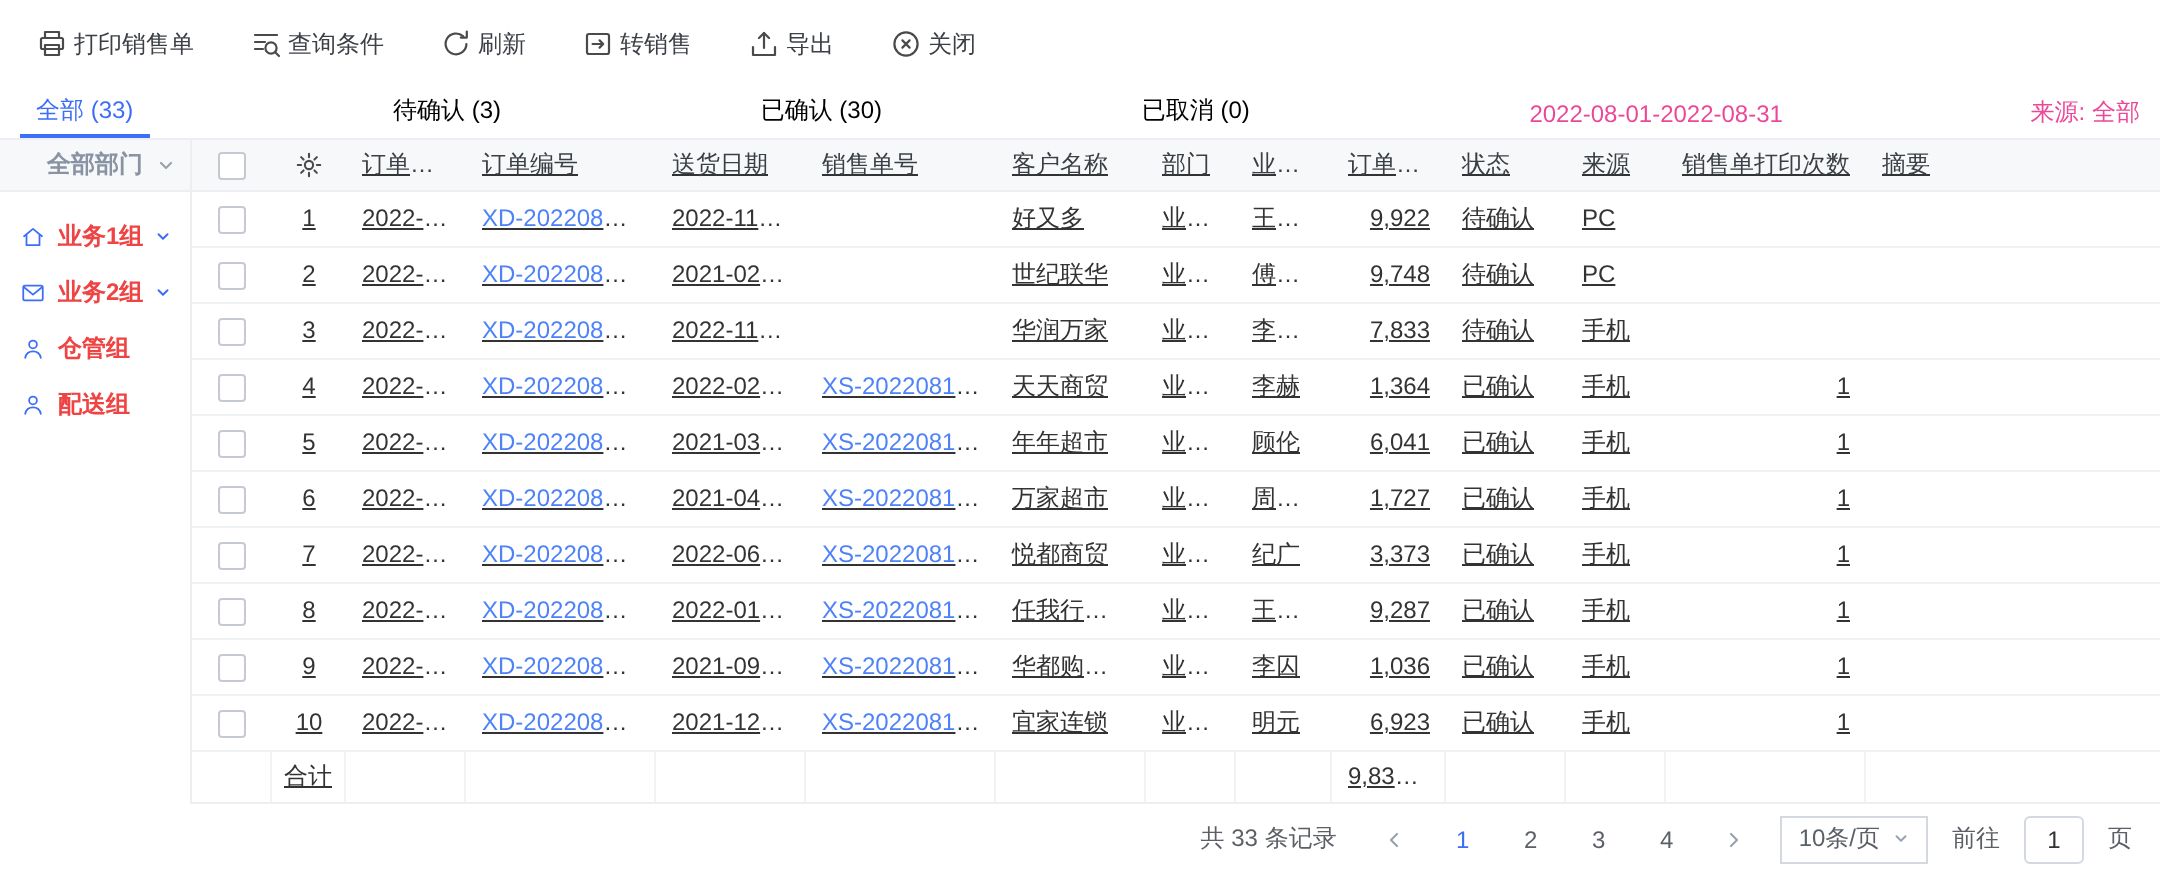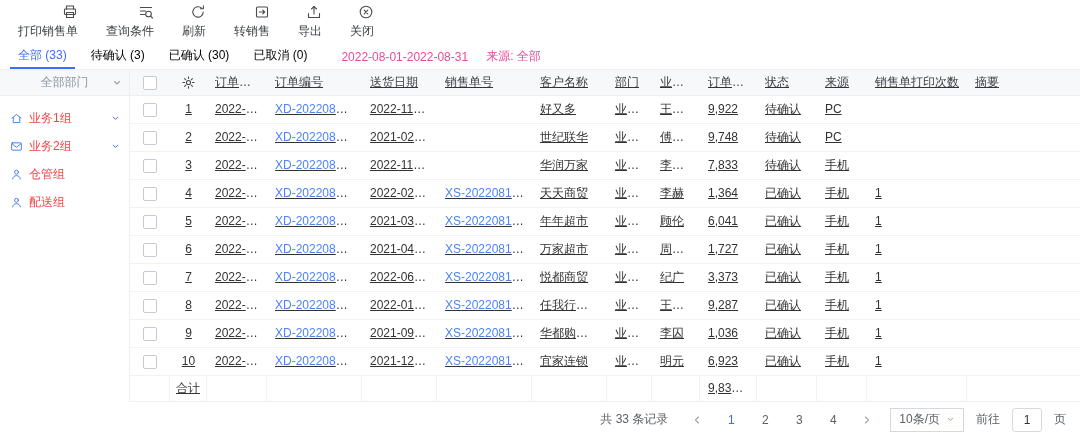--- a/index.html
+++ b/index.html
@@ -13,49 +13,49 @@
     --header-bg:#f7f8fa;
     --cols:40px 37px 60px 95px 75px 95px 75px 45px 48px 57px 60px 50px 100px minmax(0,1fr);
   }
 
   svg.ic { fill:none; stroke:#4a4a4a; stroke-width:1.1; stroke-linecap:round; stroke-linejoin:round; display:block; }
   svg.ic.blue { stroke:var(--accent); }
   svg.ic.gray { stroke:#9aa3b0; }
 
   
   .toolbar { height:44px; display:flex; align-items:center; padding:0 4px; }
-  .tool-item { display:flex; flex-direction:column; align-items:flex-end; gap:3px; padding:0 14px; cursor:pointer; }
+  .tool-item { display:flex; flex-direction:row; align-items:center; gap:3px; padding:0 14px; cursor:pointer; }
   .tool-item .lbl { color:#3c4046; white-space:nowrap; }
 
   
-  .tabbar { height:26px; display:flex; align-items:stretch; padding:0 10px; border-bottom:1px solid var(--border); }
+  .tabbar { height:26px; display:flex; align-items:stretch; padding:0 10px; border-bottom:1px solid var(--border);justify-content:space-between; }
   .tab { display:flex; align-items:center; padding:0 8px; margin-right:8px; border-bottom:2px solid transparent; cursor:pointer; color:#000000; }
   .tab.active { color:var(--accent); border-bottom-color:var(--accent); }
   .filter-text { display:flex; align-items:center; margin-left:18px; color:#ec4899; white-space:nowrap; }
 
   
   .content { height:332px; display:flex; }
-  .sidebar { width:130px; border-right:1px solid var(--border); flex:none; }
+  .sidebar { width:96px; border-right:1px solid var(--border); flex:none;font-weight:bold; }
   .dept-select { height:26px; background:var(--header-bg); border-bottom:1px solid var(--border);
     display:flex; align-items:center; justify-content:center; position:relative; color:#8a93a3; cursor:pointer; }
   .dept-select .chev { position:absolute; right:7px; top:8px; }
   .group-list { padding-top:8px; }
   .group-item { height:28px; display:flex; align-items:center; gap:6px; padding:0 8px 0 10px; position:relative; cursor:pointer; color:#ef4444; }
   .group-item .chev { position:absolute; right:9px; top:10px; }
 
   
   .table { flex:1; min-width:0; display:flex; flex-direction:column;text-decoration:underline; }
   .trow { display:grid; grid-template-columns:var(--cols); align-items:stretch; }
   .thead { height:26px; background:var(--header-bg); border-bottom:1px solid var(--border); color:#3a3f45; }
   .thead .td { line-height:25px; }
   .tbody .trow { height:28px; border-bottom:1px solid #f0f2f4; }
   .tbody .td { line-height:27px; }
   .td { padding:0 8px; white-space:nowrap; overflow:hidden; text-overflow:ellipsis; }
   .td.center { text-align:center; padding:0 2px; }
-  .td.right { }
+  .td.right { text-align:right; }
   .td.flexc { display:flex; align-items:center; justify-content:center; }
   .checkbox { display:inline-block; width:14px; height:14px; border:1px solid #c4c9d2; border-radius:2px; background:#fff; cursor:pointer; }
   .link { color:var(--link); cursor:pointer; }
   .tfootrow { height:26px; border-bottom:1px solid var(--border); }
   .tfootrow .td { line-height:25px; border-right:1px solid #f0f2f4; }
   .tfootrow .td:last-child { border-right:none; }
 
   
   .pagination { height:35px; display:flex; align-items:center; justify-content:flex-end; gap:12px; padding-right:14px; color:#5c6066; }
   .pg-total { margin-right:6px; }

